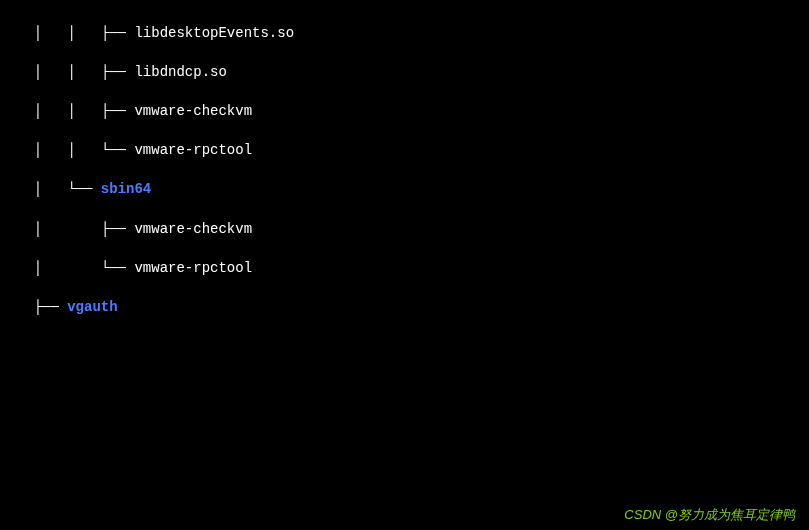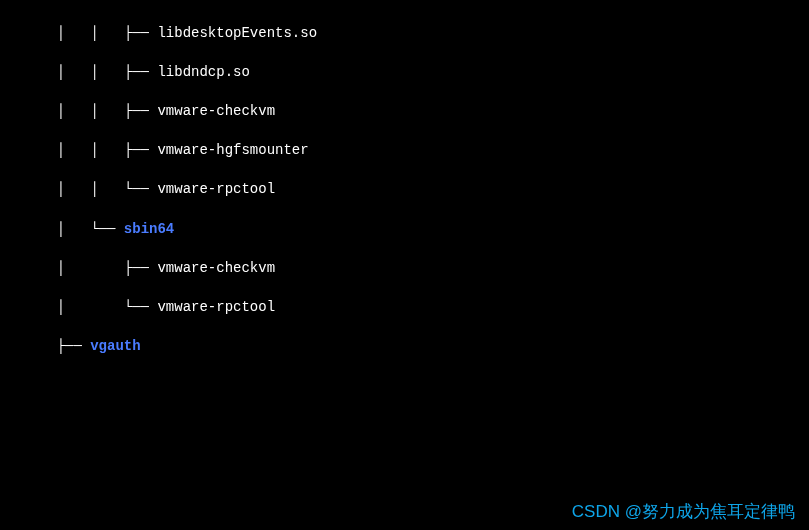--- a/index.html
+++ b/index.html
@@ -9,39 +9,39 @@
       font-size: 14px;
       color: #fff;
       width: 809px;
       height: 530px;
       padding: 4px 0 0 0;
       line-height: 1.4;
       position: relative;
       overflow: hidden;
     }
     .terminal { white-space: pre; }
-    .line { display: block; padding-left: 23px; }
+    .line { display: block; }
     .blue { color: #4a7cff; font-weight: bold; }
     .watermark {
       position: absolute;
       bottom: 6px;
       right: 14px;
-      color: #0ea5e9;
+      color: #84cc16;
       font-family: Arial, sans-serif;
-      font-size: 17px;
+      font-size: 13px;
+      font-style: italic;
     }
   </style>
 </head>
 <body>
 
 <div class="terminal">
 <span class="line">    │   │   ├── libdesktopEvents.so</span>
 <span class="line">    │   │   ├── libdndcp.so</span>
 <span class="line">    │   │   ├── vmware-checkvm</span>
-<span class="line">    │   │   ├── vmware-hgfsmounter</span>
 <span class="line">    │   │   └── vmware-rpctool</span>
 <span class="line"><span>    │   └── </span><span class="blue">sbin64</span></span>
 <span class="line">    │       ├── vmware-checkvm</span>
 <span class="line">    │       └── vmware-rpctool</span>
 <span class="line"><span>    ├── </span><span class="blue">vgauth</span></span>
 
 
 
 
 

